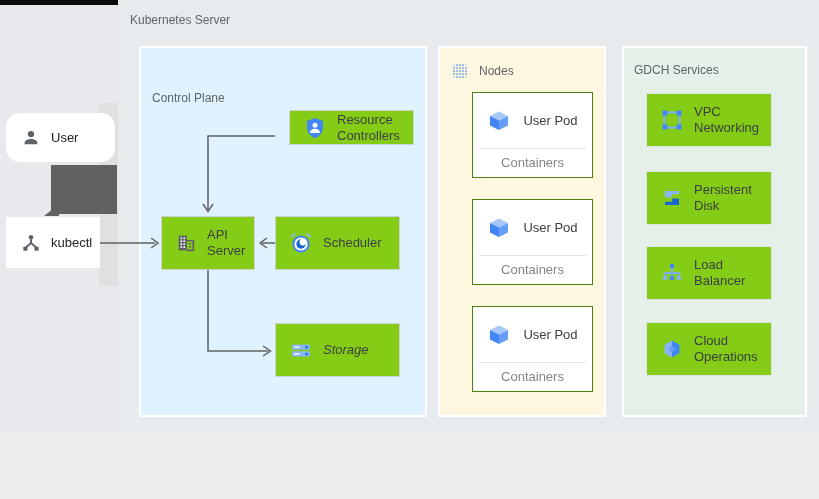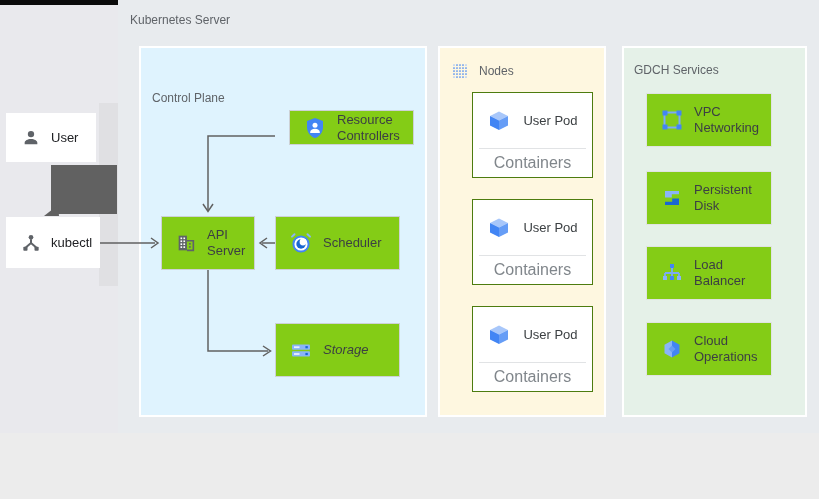--- a/index.html
+++ b/index.html
@@ -26,36 +26,36 @@
   .cp-card{border:1px solid #CDD1D6;}
   .gd-card{border:1px solid #E0E3E1;}
   
   #box-rc{left:148px;top:62px;width:125px;height:35px;}
   #box-api{left:20px;top:168px;width:94px;height:54px;}
   #box-sched{left:134px;top:168px;width:125px;height:54px;}
   #box-storage{left:134px;top:275px;width:125px;height:54px;font-style:italic;}
   
   .actor{position:absolute;background:#FFFFFF;display:flex;align-items:center;
          padding-left:15px;gap:10px;box-sizing:border-box;}
-  #box-user{left:6px;top:113px;width:90px;height:49px;}
+  #box-user{left:6px;top:113px;width:109px;height:49px;border-radius:14px;}
   #box-kubectl{left:6px;top:217px;width:94px;height:51px;}
   .actor .lbl{font-size:13px;color:#202124;}
   #dark-arrow{left:51px;top:165px;width:66px;height:49px;background:#616161;}
   
   #nodes-head-icon{position:absolute;left:11px;top:14px;width:18px;height:18px;}
   #panel-nodes .panel-label{left:39px;top:16px;}
   #panel-control .panel-label{left:11px;top:15px;margin-top:28px;}
   #panel-gdch .panel-label{left:10px;top:15px;}
   .pod-card{position:absolute;left:21px;width:121px;height:86px;box-sizing:border-box;
             background:#fff;border:1px solid #4d7c0f;margin-left:11px;}
   .pod-top{height:55px;display:flex;align-items:center;justify-content:center;gap:12px;}
   .pod-top .lbl{font-size:13px;color:#3C4043;}
   .pod-divider{position:absolute;left:6px;right:6px;top:55px;height:1px;background:#E1E3E5;}
   .pod-sub{height:29px;display:flex;align-items:center;justify-content:center;
-           font-size:16px;color:#80868B;}
+           font-size:13px;color:#80868B;}
   
   .gd-card{left:22px;width:126px;height:54px;}
   svg{display:block;}
   #arrow-layer{left:0;top:0;width:819px;height:499px;pointer-events:none;}
 </style>
 </head>
 <body>
 
 <div class="stage">
 

